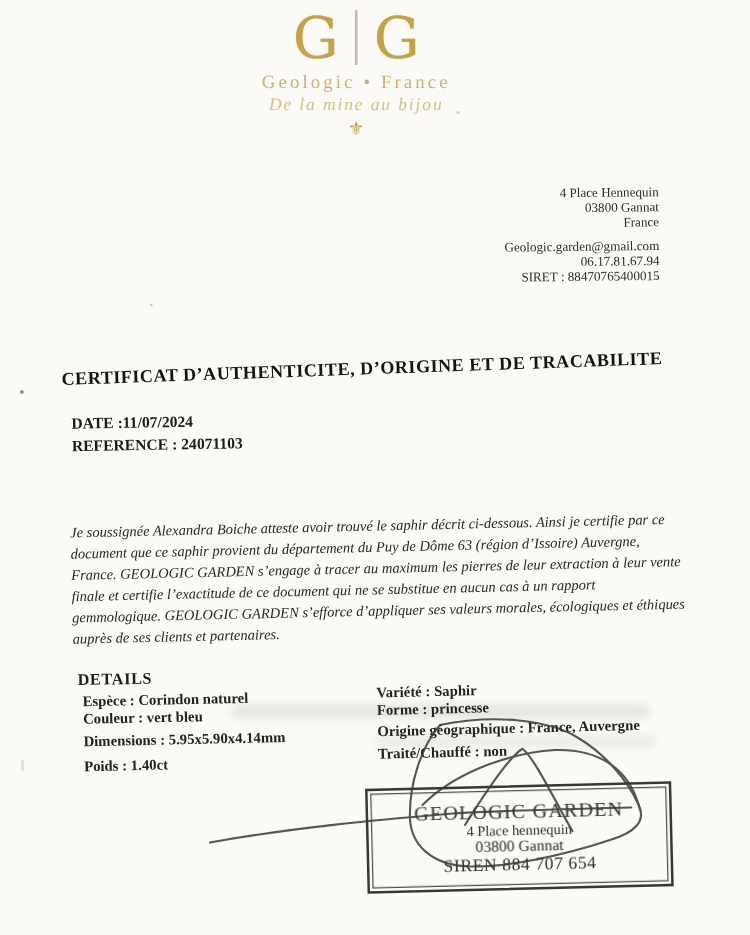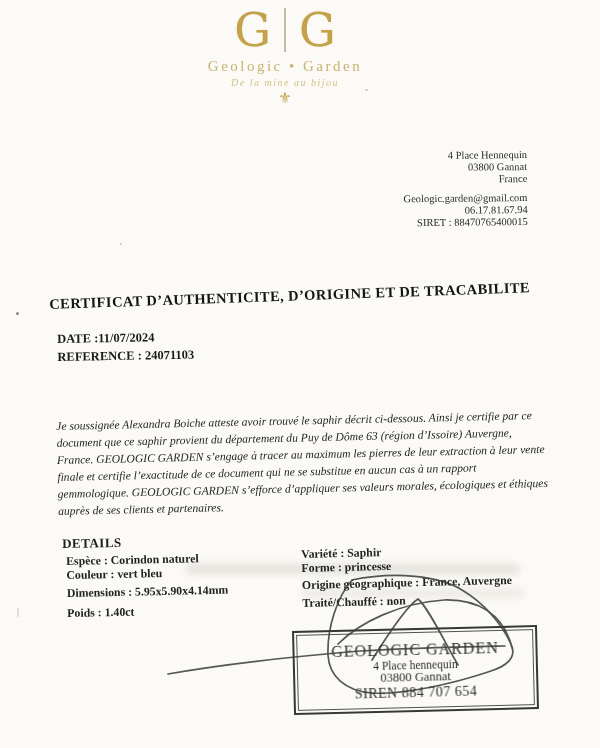--- a/index.html
+++ b/index.html
@@ -15,21 +15,21 @@
     font-family:"DejaVu Serif",serif;font-size:46px;line-height:48px;
     color:#c3a24a;font-weight:400;letter-spacing:0;
     text-shadow:0 0 1px rgba(195,162,74,.45);
   }
   .gg-divider{width:2px;height:44px;background:#b7ab8d;opacity:.8;}
   .brand-name{
     margin-top:4px;font-size:15px;letter-spacing:2.5px;color:#c9b171;
     filter:blur(.2px);
   }
   .brand-tagline{
-    margin-top:2px;font-style:italic;font-size:10px;letter-spacing:1.5px;
+    margin-top:2px;font-style:italic;font-size:14px;letter-spacing:1.5px;
     color:#d2c184;filter:blur(.5px);
   }
   .fleur{margin-top:1px;font-size:15px;color:#c5a54e;filter:blur(.2px);}
   
   .contact{
     position:absolute;top:149px;right:73px;text-align:right;
     font-size:10.5px;line-height:11.8px;color:#2b2b2b;
     transform:rotate(-.6deg);transform-origin:right top;
   }
   .contact .stanza2{margin-top:8px;}
@@ -93,21 +93,21 @@
 <body>
 
 <div class="page">
 
   <div class="logo">
     <div class="gg-row">
       <span class="gg-letter">G</span>
       <span class="gg-divider"></span>
       <span class="gg-letter">G</span>
     </div>
-    <div class="brand-name">Geologic • Garden</div>
+    <div class="brand-name">Geologic • France</div>
     <div class="brand-tagline">De la mine au bijou</div>
     <div class="fleur">⚜</div>
   </div>
 
   <div class="contact">
     <div>4 Place Hennequin</div>
     <div>03800 Gannat</div>
     <div>France</div>
     <div class="stanza2">
       <div>Geologic.garden@gmail.com</div>

